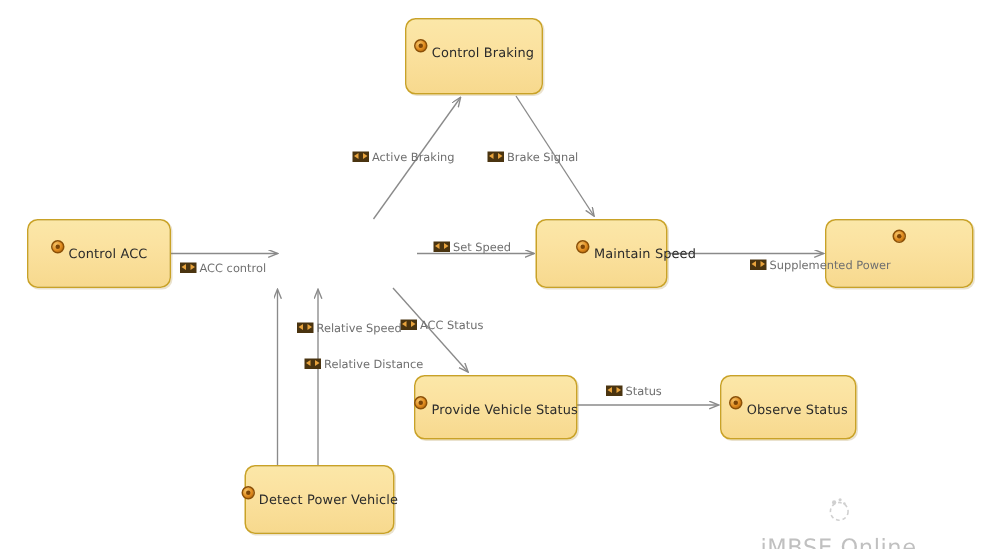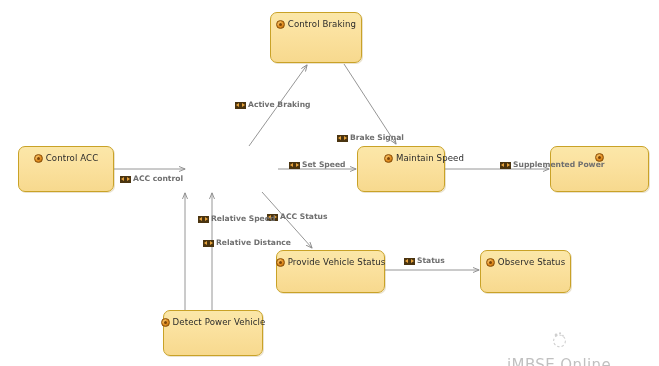--- a/index.html
+++ b/index.html
@@ -34,20 +34,21 @@
     display: flex;
     align-items: center;
     gap: 3px;
     white-space: nowrap;
   }
   .node-label {
     font-size: 8.6px;
     color: #2b2b2b;
     letter-spacing: 0.1px;
     line-height: 10px;
+    margin-top: 12px;
   }
   
   .act-icon {
     position: relative;
     width: 9px;
     height: 9px;
     flex: 0 0 9px;
     border-radius: 50%;
     background: radial-gradient(circle at 35% 32%, #f6c66a 0%, #e08a1e 55%, #9c5a08 100%);
     border: 1px solid #8a4f07;
@@ -69,25 +70,24 @@
     left: 0;
     top: 0;
     width: 659px;
     height: 366px;
     pointer-events: none;
   }
   
   .edge-label {
     position: absolute;
     display: flex;
-    align-items: flex-end;
+    align-items: center;
     gap: 2px;
     white-space: nowrap;
     background: transparent;
-    font-weight: bold;
   }
   .edge-text {
     font-size: 7.6px;
     color: #6f6f6f;
     line-height: 9px;
   }
   
   .flow-icon {
     position: relative;
     width: 11px;
@@ -223,31 +223,31 @@
   <div class="edge-label" style="left:120px; top:174px;">
     <span class="flow-icon"></span>
     <span class="edge-text">ACC control</span>
   </div>
 
   <div class="edge-label" style="left:289px; top:160px;">
     <span class="flow-icon"></span>
     <span class="edge-text">Set Speed</span>
   </div>
 
-  <div class="edge-label" style="left:458px; top:160px;padding-left:42px;">
+  <div class="edge-label" style="left:458px; top:172px;padding-left:42px;">
     <span class="flow-icon"></span>
     <span class="edge-text">Supplemented Power</span>
   </div>
 
   <div class="edge-label" style="left:235px; top:100px;">
     <span class="flow-icon"></span>
     <span class="edge-text">Active Braking</span>
   </div>
 
-  <div class="edge-label" style="left:337px; top:100px;margin-top:33px;">
+  <div class="edge-label" style="left:325px; top:100px;">
     <span class="flow-icon"></span>
     <span class="edge-text">Brake Signal</span>
   </div>
 
   <div class="edge-label" style="left:267px; top:212px;">
     <span class="flow-icon"></span>
     <span class="edge-text">ACC Status</span>
   </div>
 
   <div class="edge-label" style="left:404px; top:256px;">

